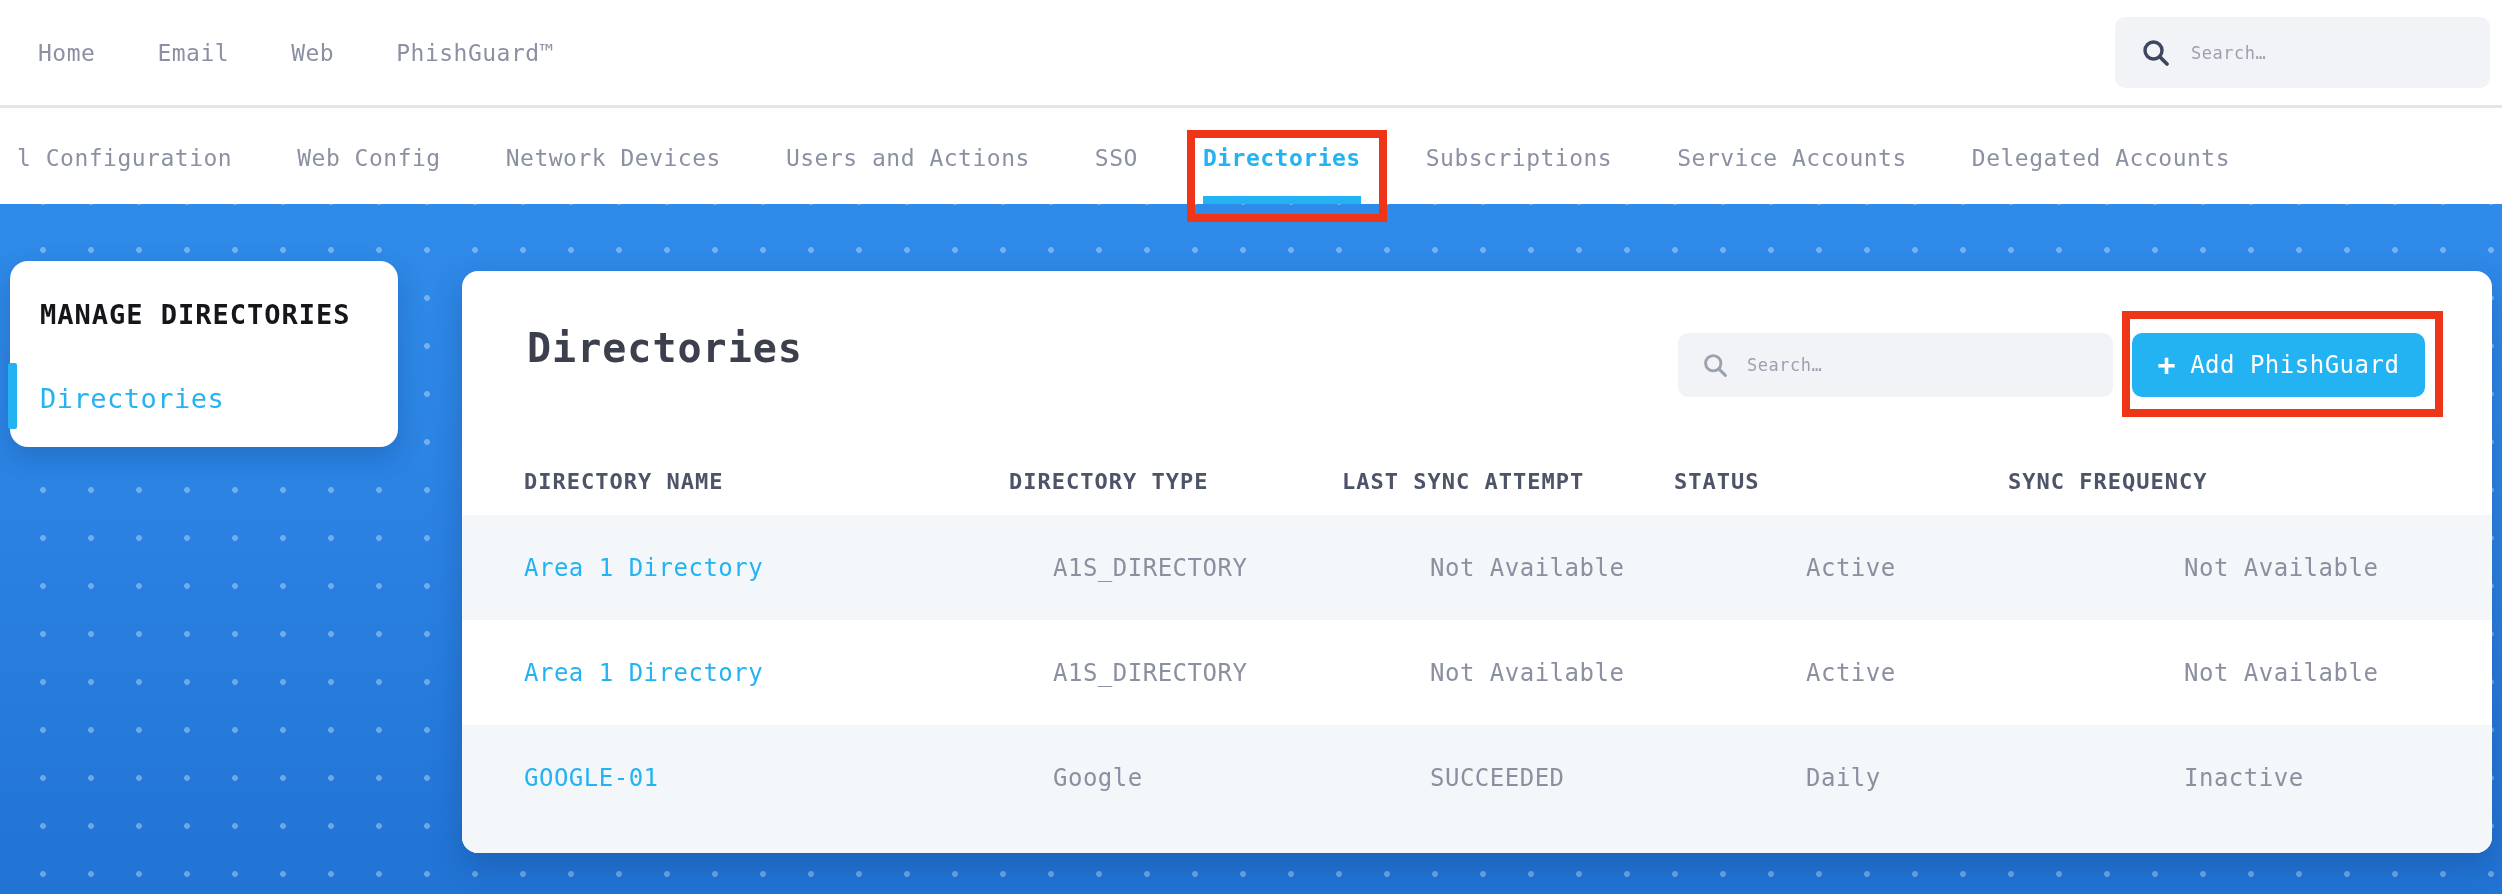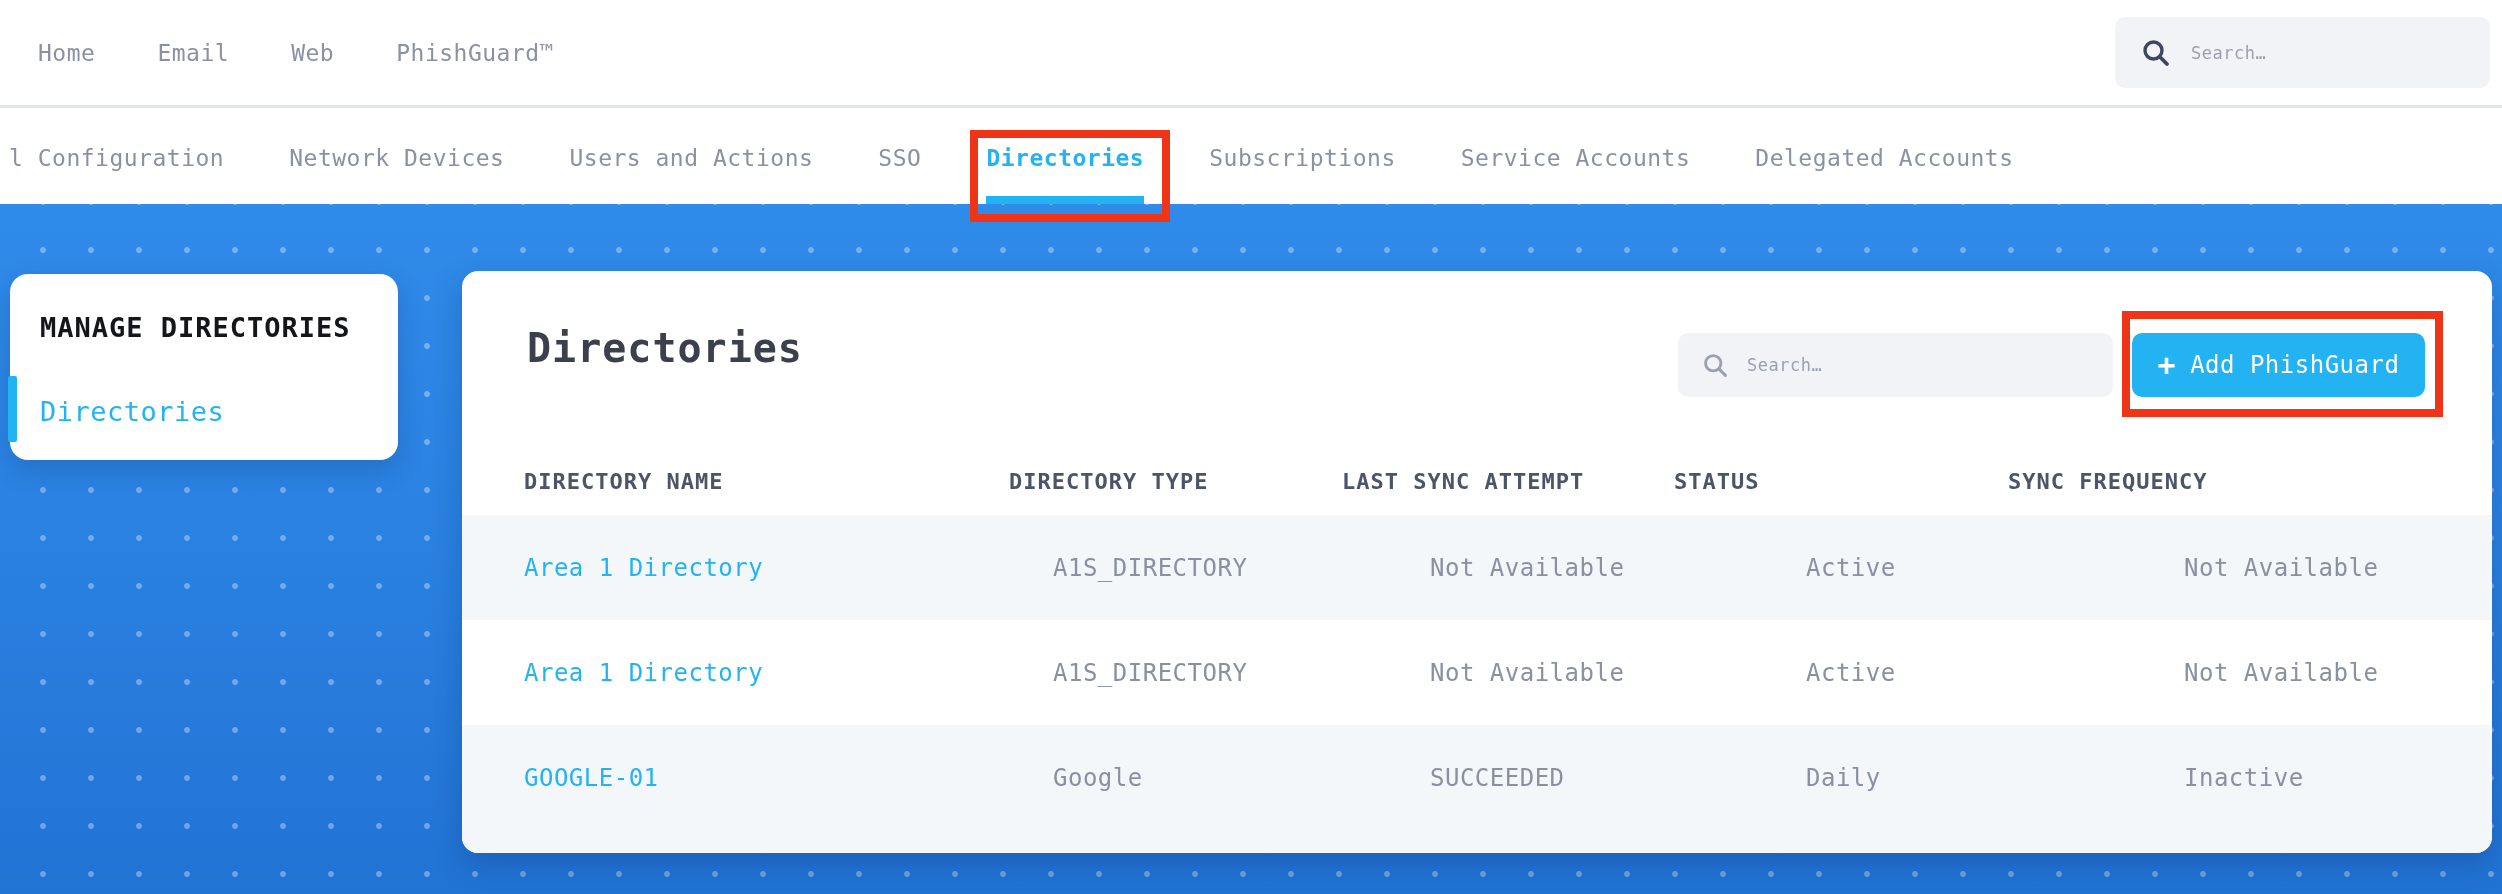--- a/index.html
+++ b/index.html
@@ -12,39 +12,39 @@
   .nav1-links{position:absolute;left:38px;top:0;height:105px;display:flex;gap:62px;align-items:center;}
   .nav-link{color:#8b91a3;font-size:23px;letter-spacing:.5px;cursor:pointer;white-space:nowrap;}
   .nav1-search{position:absolute;right:12px;top:17px;width:375px;height:71px;background:#f1f3f6;
                border-radius:10px;display:flex;align-items:center;gap:18px;padding-left:26px;box-sizing:border-box;}
   .search-glyph{flex:0 0 auto;display:block;}
   .nav1-search input, .panel-search input{background:transparent;border:none;outline:none;
         font-family:inherit;font-size:17px;color:#6b7280;width:60%;letter-spacing:.5px;}
   .nav1-search input::placeholder, .panel-search input::placeholder{color:#9aa1af;}
 
   
-  .nav2{position:absolute;top:111px;left:4px;right:0;height:93px;background:#fff;
+  .nav2{position:absolute;top:111px;left:12px;right:0;height:93px;background:#fff;
         display:flex;align-items:center;gap:65px;padding-left:5px;box-sizing:border-box;}
   .tab{position:relative;height:100%;display:flex;align-items:center;color:#8b91a3;
        font-size:23px;letter-spacing:.5px;cursor:pointer;white-space:nowrap;}
   .tab.active{color:#24b3f2;font-weight:bold;}
   .tab-underline{position:absolute;left:0;right:0;bottom:0;height:8px;background:#24b3f2;}
   .annotation-box{position:absolute;border:8px solid #ee3517;pointer-events:none;z-index:6;}
   .tab .annotation-box{left:-16px;right:-26px;top:19px;bottom:-18px;}
 
   
   .bg{position:absolute;top:204px;left:0;right:0;bottom:0;
       background-image:
         radial-gradient(circle, rgba(255,255,255,.34) 2.6px, rgba(255,255,255,0) 3.2px),
         linear-gradient(180deg,#2f8be9 0%,#2b82e2 45%,#2173d4 100%);
       background-size:48px 48px,100% 100%;
       background-position:19px 22px,0 0;}
 
   
-  .card{position:absolute;left:10px;top:274px;width:388px;height:186px;background:#fff;
+  .card{position:absolute;left:10px;top:261px;width:388px;height:186px;background:#fff;
         border-radius:18px;box-shadow:0 10px 26px rgba(10,40,90,.22);}
   .card-title{position:absolute;left:30px;top:38px;margin:0;font-size:27px;color:#15161a;
               font-weight:700;letter-spacing:1px;white-space:nowrap;}
   .card-item{position:absolute;left:0;top:108px;height:58px;width:100%;display:flex;align-items:center;cursor:pointer;}
   .active-bar{position:absolute;left:-2px;top:-6px;width:9px;height:66px;background:#24b3f2;border-radius:2px;}
   .card-link{margin-left:30px;color:#24b3f2;font-size:27px;letter-spacing:.5px;}
 
   
   .panel{position:absolute;left:462px;top:271px;width:2030px;height:582px;background:#fff;
          border-radius:16px;box-shadow:0 12px 30px rgba(10,40,90,.25);overflow:hidden;}
@@ -90,20 +90,23 @@
         <circle cx="12.5" cy="12.5" r="8.5" fill="none" stroke="#3e4660" stroke-width="3.4"></circle>
         <line x1="19" y1="19" x2="26" y2="26" stroke="#3e4660" stroke-width="3.8" stroke-linecap="round"></line>
       </svg>
       <input type="text" placeholder="Search…" style="">
     </div>
   </header>
 
   <nav class="nav2" id="nav2">
       <span class="tab">
         <span class="tab-label">l Configuration</span>
+      </span>
+      <span class="tab">
+        <span class="tab-label">Web Config</span>
       </span>
       <span class="tab">
         <span class="tab-label">Network Devices</span>
       </span>
       <span class="tab">
         <span class="tab-label">Users and Actions</span>
       </span>
       <span class="tab">
         <span class="tab-label">SSO</span>
       </span>

